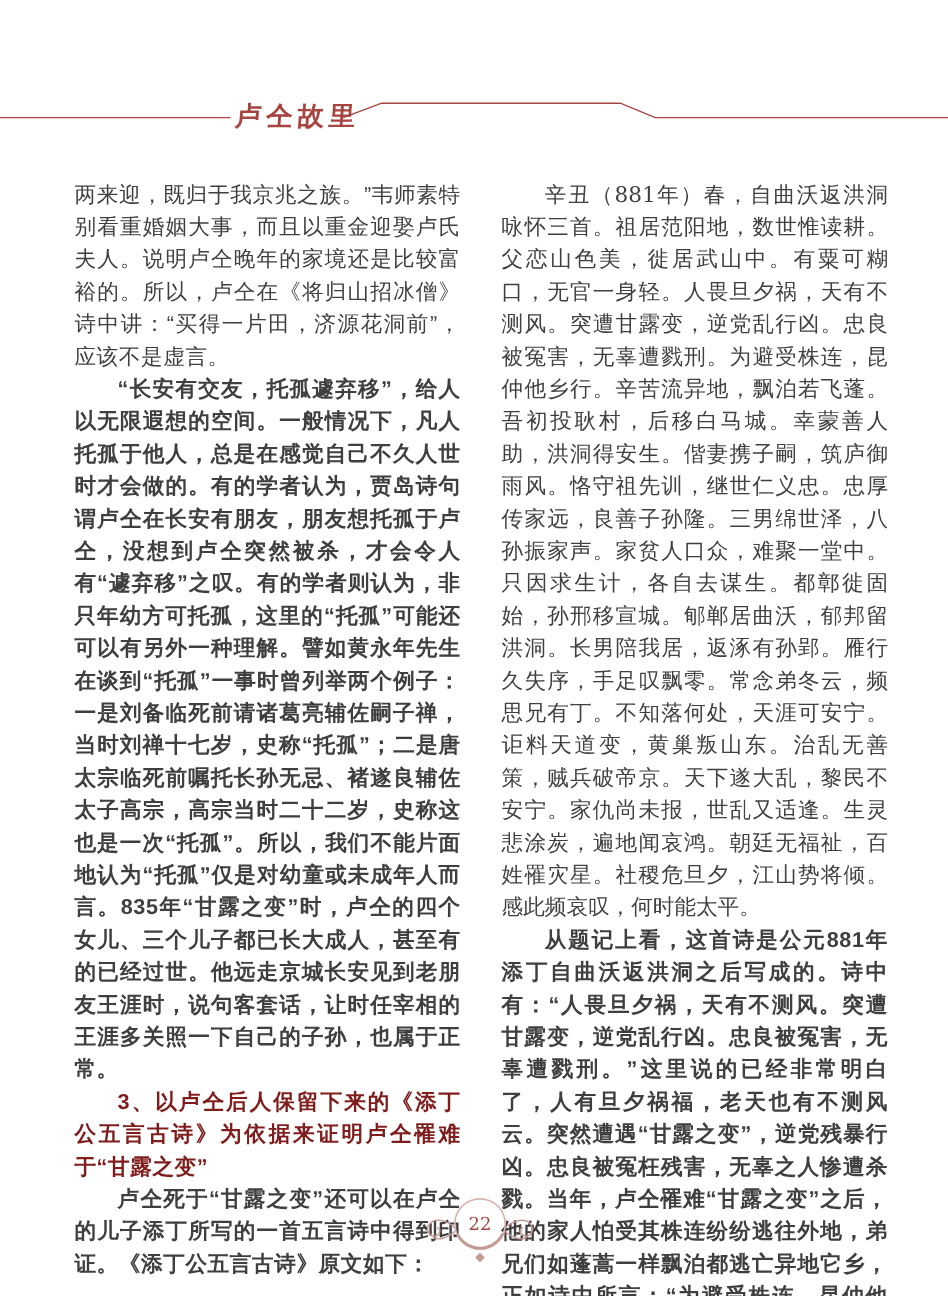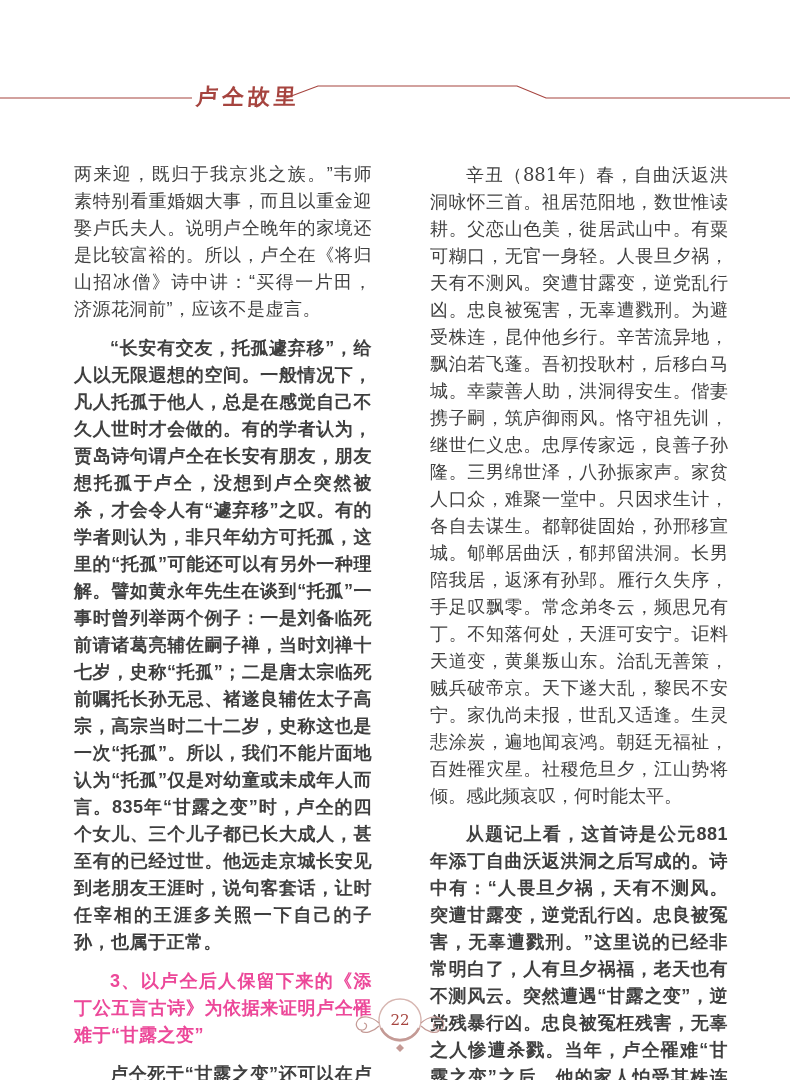--- a/index.html
+++ b/index.html
@@ -28,35 +28,35 @@
   }
 
   
   .columns {
     position: absolute; left: 62px; top: 149px;
     width: 678px;
     display: flex; gap: 34px;
   }
   .col { width: 322px; }
 
-  p, h3 { margin: 12px; padding: 0; }
+  p, h3 { margin: 0; padding: 0; }
 
   .body-par {
     font-size: 18px;
     line-height: 27px;
     color: #3f3f3f;
     text-align: justify;
     letter-spacing: 0.5px;
   }
   .indent { text-indent: 2em; font-weight: bold; }
 
   .subhead {
     font-size: 18px;
     line-height: 27px;
-    color: #ec4899;
+    color: #7f1d1d;
     font-weight: bold;
     text-align: justify;
     text-indent: 2em;
     letter-spacing: 0.5px;
   }
 
   .poem {
     font-family: "DejaVu Serif", serif;
     font-size: 18px;
     line-height: 27px;

